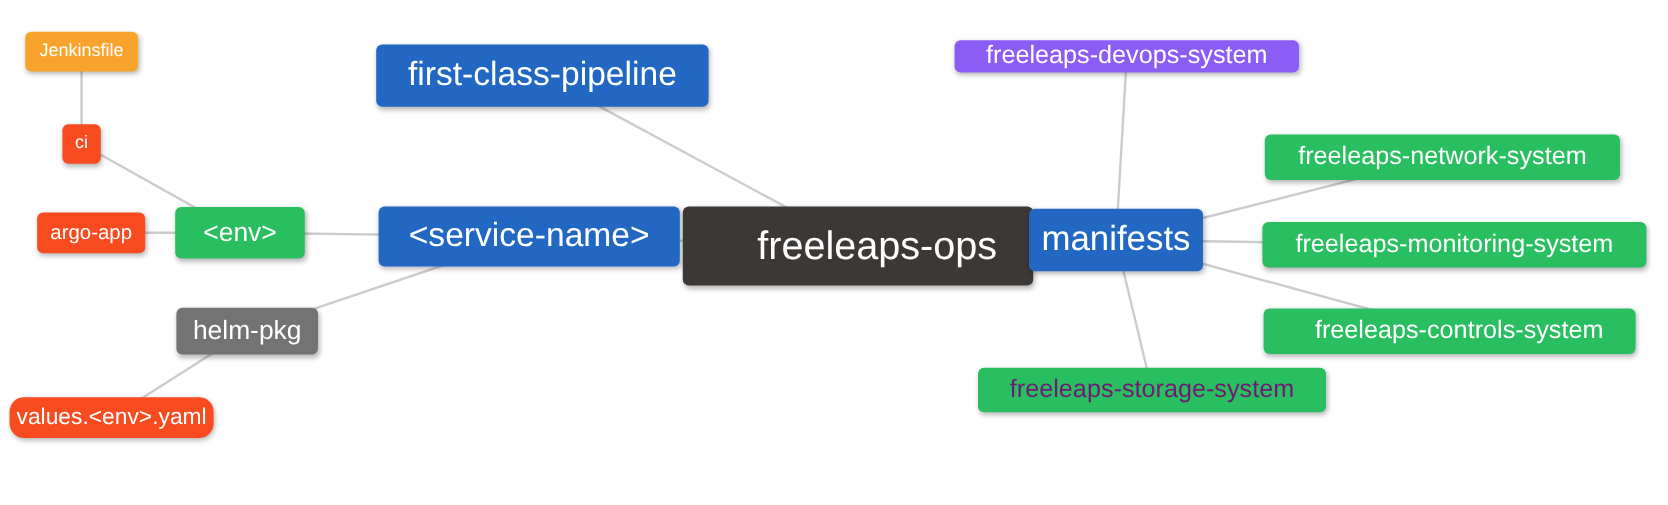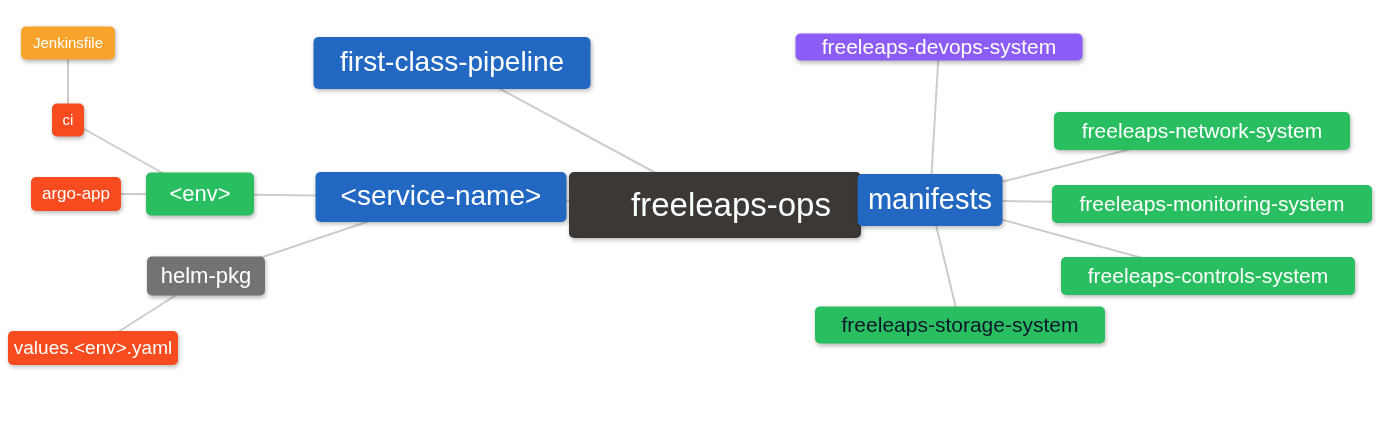--- a/index.html
+++ b/index.html
@@ -71,21 +71,21 @@
     </div>
     <div class="node" style="left: 76px; top: 194px; width: 90px; height: 34px; font-size: 17px; background: rgb(248, 75, 31); color: rgb(255, 255, 255);">
       <span class="label">argo-app</span>
     </div>
     <div class="node" style="left: 200px; top: 194px; width: 108px; height: 43px; font-size: 22px; background: rgb(41, 191, 96); color: rgb(255, 255, 255);">
       <span class="label">&lt;env&gt;</span>
     </div>
     <div class="node" style="left: 206px; top: 276px; width: 118px; height: 39px; font-size: 22px; background: #737373; color: rgb(255, 255, 255);">
       <span class="label">helm-pkg</span>
     </div>
-    <div class="node" style="left: 93px; top: 348px; width: 170px; height: 34px; font-size: 19px; background: rgb(248, 75, 31); color: rgb(255, 255, 255);">
+    <div class="node" style="left: 93px; top: 348px; width: 170px; height: 34px; font-size: 19px; background: rgb(248, 75, 31); color: rgb(255, 255, 255); border-radius: 12px;">
       <span class="label">values.&lt;env&gt;.yaml</span>
     </div>
     <div class="node" style="left: 452px; top: 63px; width: 277px; height: 52px; font-size: 28px; background: rgb(34, 104, 195); color: rgb(255, 255, 255);">
       <span class="label">first-class-pipeline</span>
     </div>
     <div class="node" style="left: 441px; top: 197px; width: 251px; height: 50px; font-size: 28px; background: rgb(34, 104, 195); color: rgb(255, 255, 255);">
       <span class="label">&lt;service-name&gt;</span>
     </div>
     <div class="node" style="left: 715px; top: 205px; width: 260px; height: 66px; font-size: 33px; background: rgb(60, 56, 54); color: rgb(255, 255, 255); padding-left: 32px;">
       <span class="label">freeleaps-ops</span>
@@ -95,19 +95,19 @@
     </div>
     <div class="node" style="left: 939px; top: 47px; width: 287px; height: 27px; font-size: 21px; background: #8b5cf6; color: rgb(255, 255, 255);">
       <span class="label">freeleaps-devops-system</span>
     </div>
     <div class="node" style="left: 1202px; top: 131px; width: 296px; height: 38px; font-size: 21px; background: rgb(41, 191, 96); color: rgb(255, 255, 255);">
       <span class="label">freeleaps-network-system</span>
     </div>
     <div class="node" style="left: 1212px; top: 204px; width: 320px; height: 38px; font-size: 21px; background: rgb(41, 191, 96); color: rgb(255, 255, 255);">
       <span class="label">freeleaps-monitoring-system</span>
     </div>
-    <div class="node" style="left: 1208px; top: 276px; width: 294px; height: 38px; font-size: 21px; background: rgb(41, 191, 96); color: rgb(255, 255, 255);">
+    <div class="node" style="left: 1208px; top: 276px; width: 294px; height: 38px; font-size: 21px; background: rgb(41, 191, 96); color: rgb(255, 255, 255); padding-left: 16px;">
       <span class="label">freeleaps-controls-system</span>
     </div>
-    <div class="node" style="left: 960px; top: 325px; width: 290px; height: 37px; font-size: 21px; background: rgb(41, 191, 96); color: #0f172a;">
+    <div class="node" style="left: 960px; top: 325px; width: 290px; height: 37px; font-size: 21px; background: rgb(41, 191, 96); color: #701a75;">
       <span class="label">freeleaps-storage-system</span>
     </div>
   </div>
 
 </body></html>

